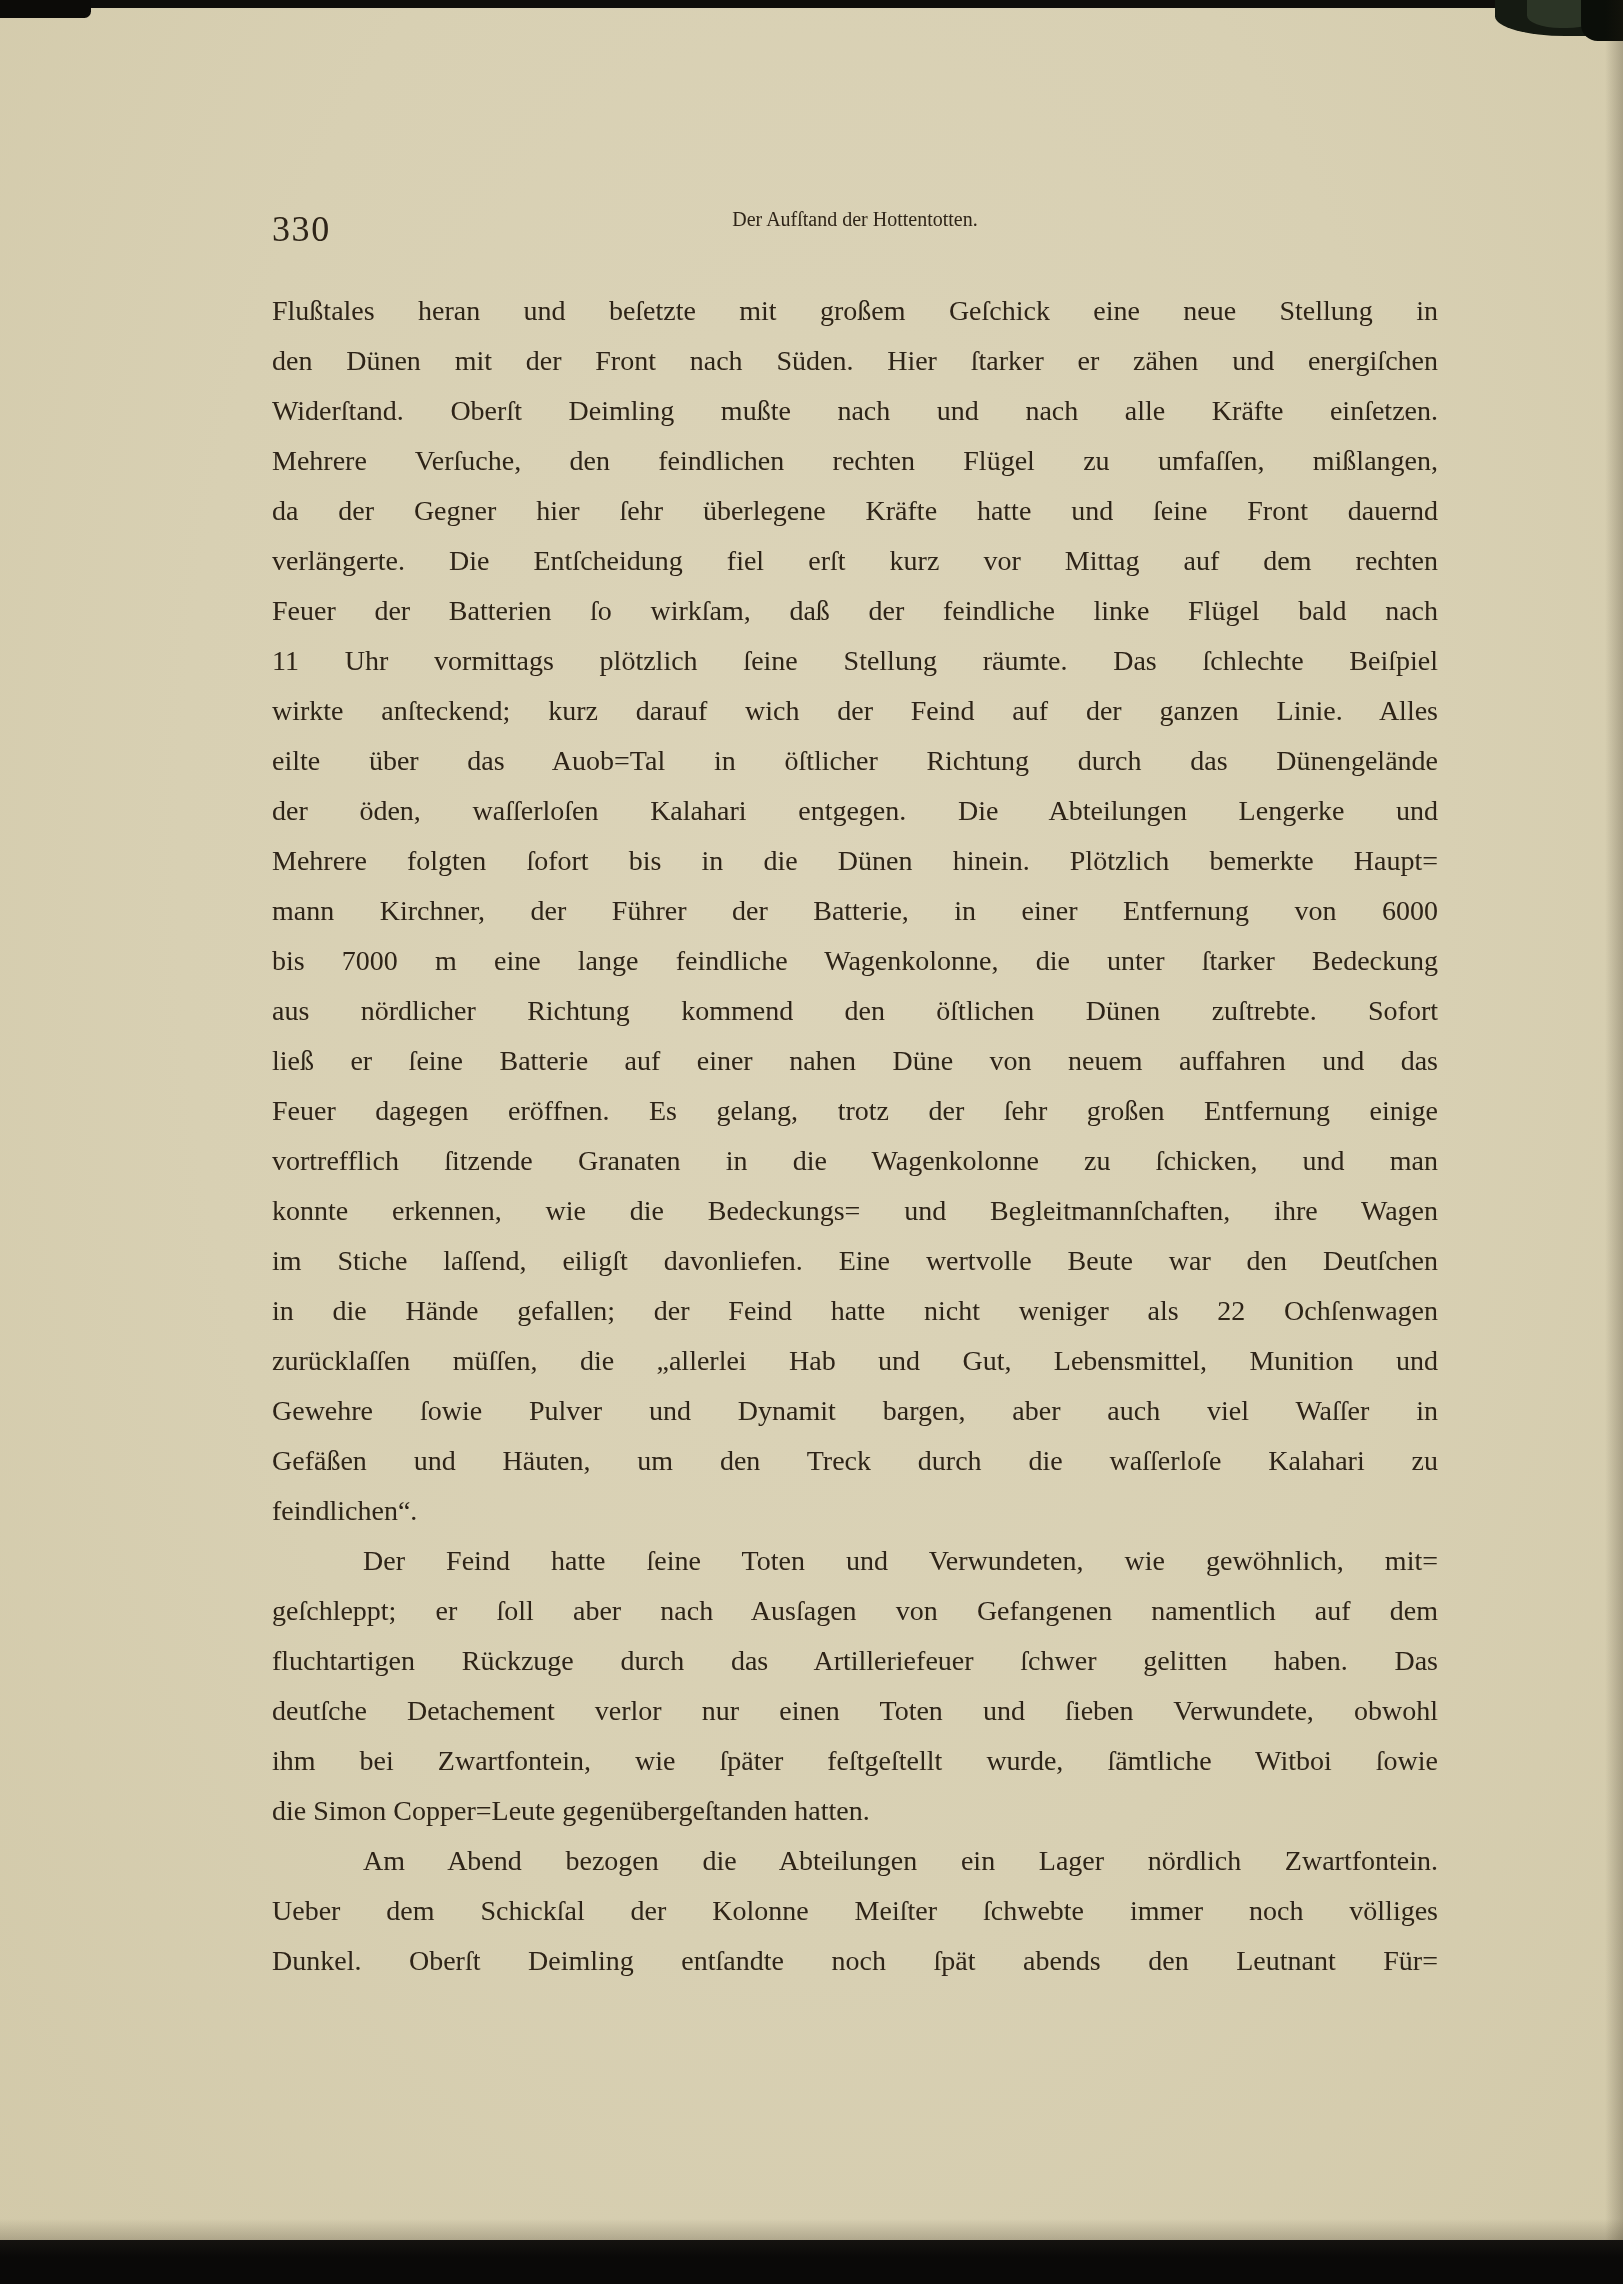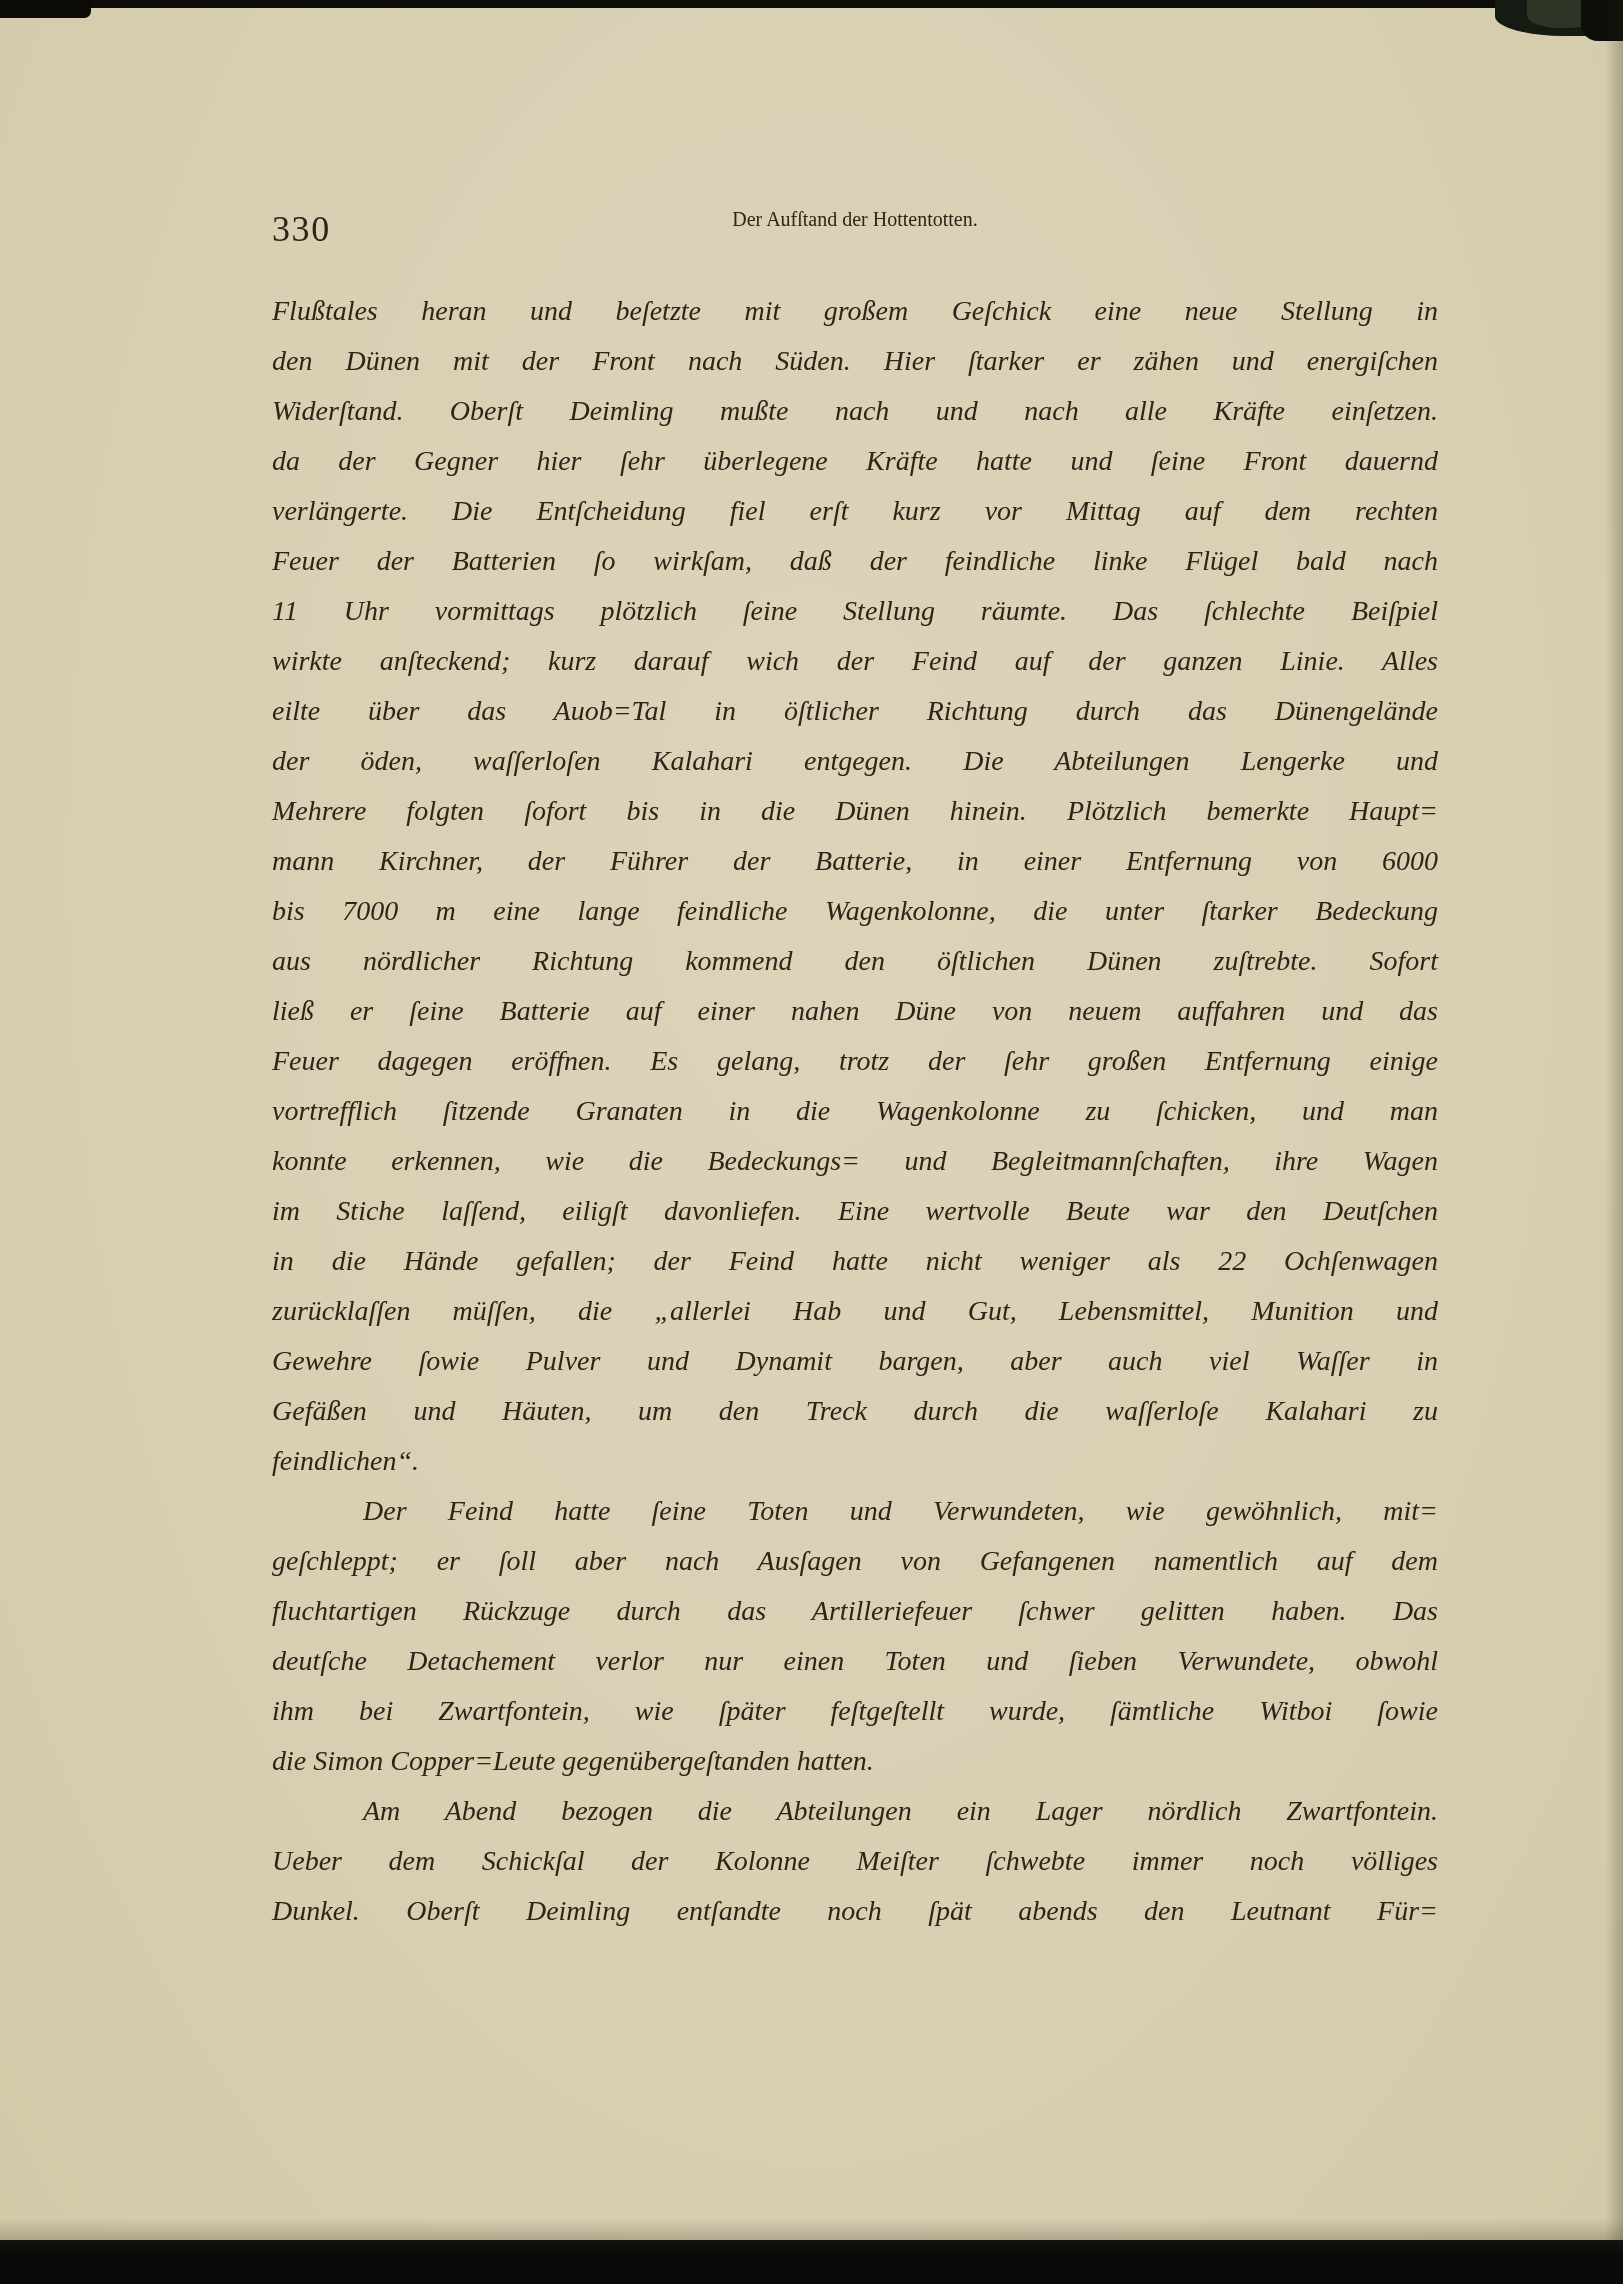--- a/index.html
+++ b/index.html
@@ -70,21 +70,20 @@
     position: absolute; top: 286px; left: 272px; width: 1166px;
     font-size: 28px;
   }
   .paragraph { margin: 0; padding: 0; }
   .line {
     height: 50px; line-height: 50px;
     text-align: justify;
     text-align-last: justify;
     white-space: normal;
     overflow: visible;
-    font-style: italic;
   }
   .line.last { text-align-last: left; }
   .line.indent { text-indent: 91px; }
 </style>
 </head>
 <body>
 
 <div class="page">
 
   <div class="edge-top"></div>
@@ -99,20 +98,21 @@
   <div class="header-row">
     <span class="page-number">330</span>
     <span class="running-head">Der Aufſtand der Hottentotten.</span>
   </div>
 
   <div class="body-text">
       <div class="paragraph">
         <div class="line">Flußtales heran und beſetzte mit großem Geſchick eine neue Stellung in</div>
         <div class="line">den Dünen mit der Front nach Süden. Hier ſtarker er zähen und energiſchen</div>
         <div class="line">Widerſtand. Oberſt Deimling mußte nach und nach alle Kräfte einſetzen.</div>
+        <div class="line">Mehrere Verſuche, den feindlichen rechten Flügel zu umfaſſen, mißlangen,</div>
         <div class="line">da der Gegner hier ſehr überlegene Kräfte hatte und ſeine Front dauernd</div>
         <div class="line">verlängerte. Die Entſcheidung fiel erſt kurz vor Mittag auf dem rechten</div>
         <div class="line">Feuer der Batterien ſo wirkſam, daß der feindliche linke Flügel bald nach</div>
         <div class="line">11 Uhr vormittags plötzlich ſeine Stellung räumte. Das ſchlechte Beiſpiel</div>
         <div class="line">wirkte anſteckend; kurz darauf wich der Feind auf der ganzen Linie. Alles</div>
         <div class="line">eilte über das Auob=Tal in öſtlicher Richtung durch das Dünengelände</div>
         <div class="line">der öden, waſſerloſen Kalahari entgegen. Die Abteilungen Lengerke und</div>
         <div class="line">Mehrere folgten ſofort bis in die Dünen hinein. Plötzlich bemerkte Haupt=</div>
         <div class="line">mann Kirchner, der Führer der Batterie, in einer Entfernung von 6000</div>
         <div class="line">bis 7000 m eine lange feindliche Wagenkolonne, die unter ſtarker Bedeckung</div>

